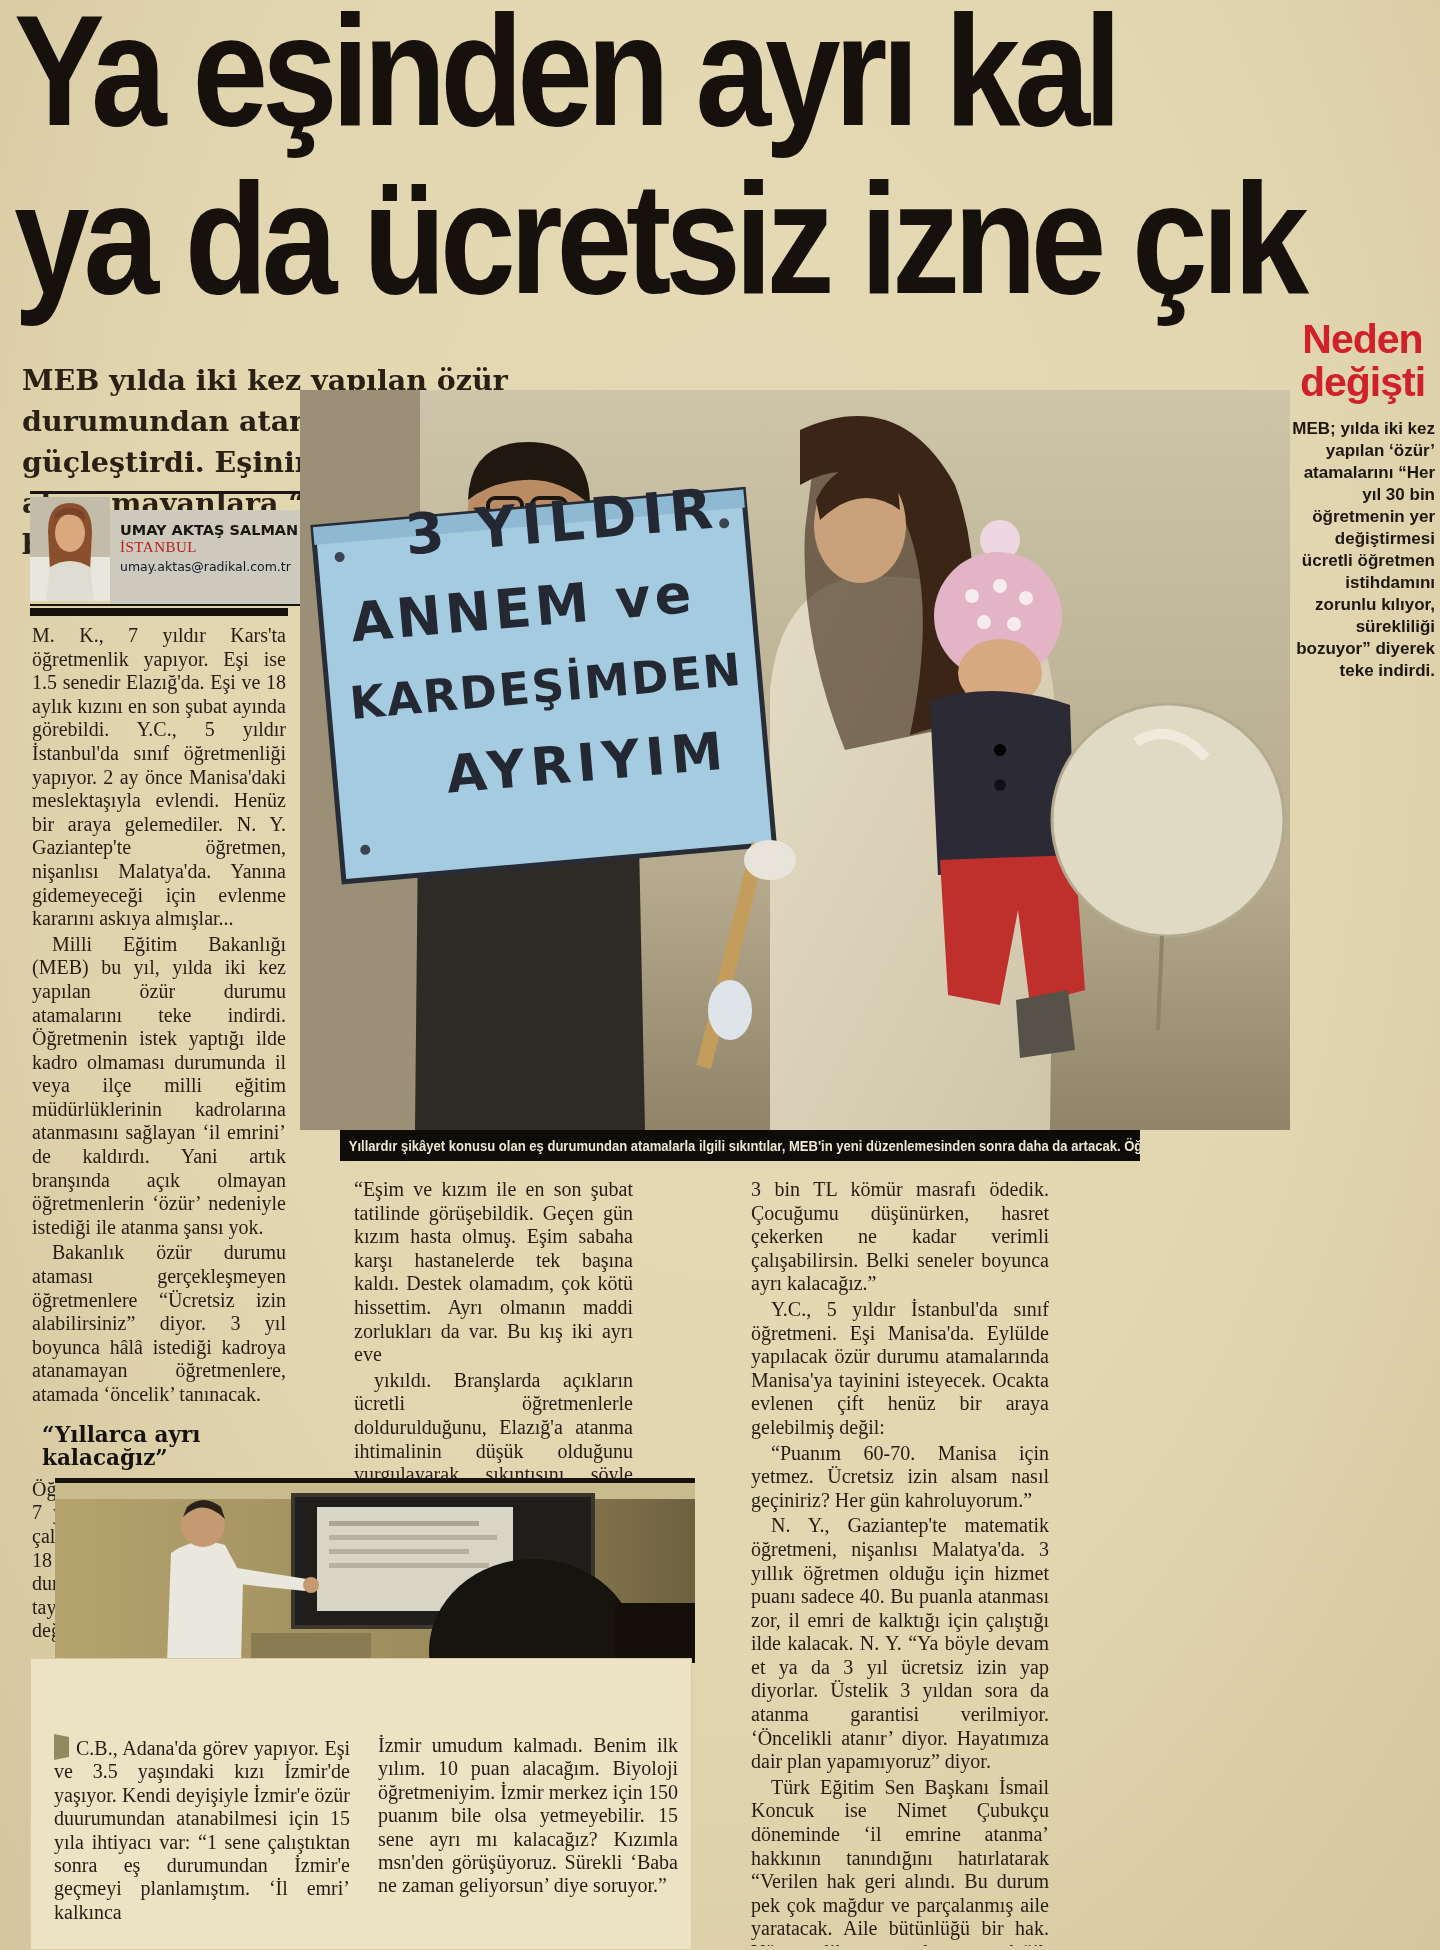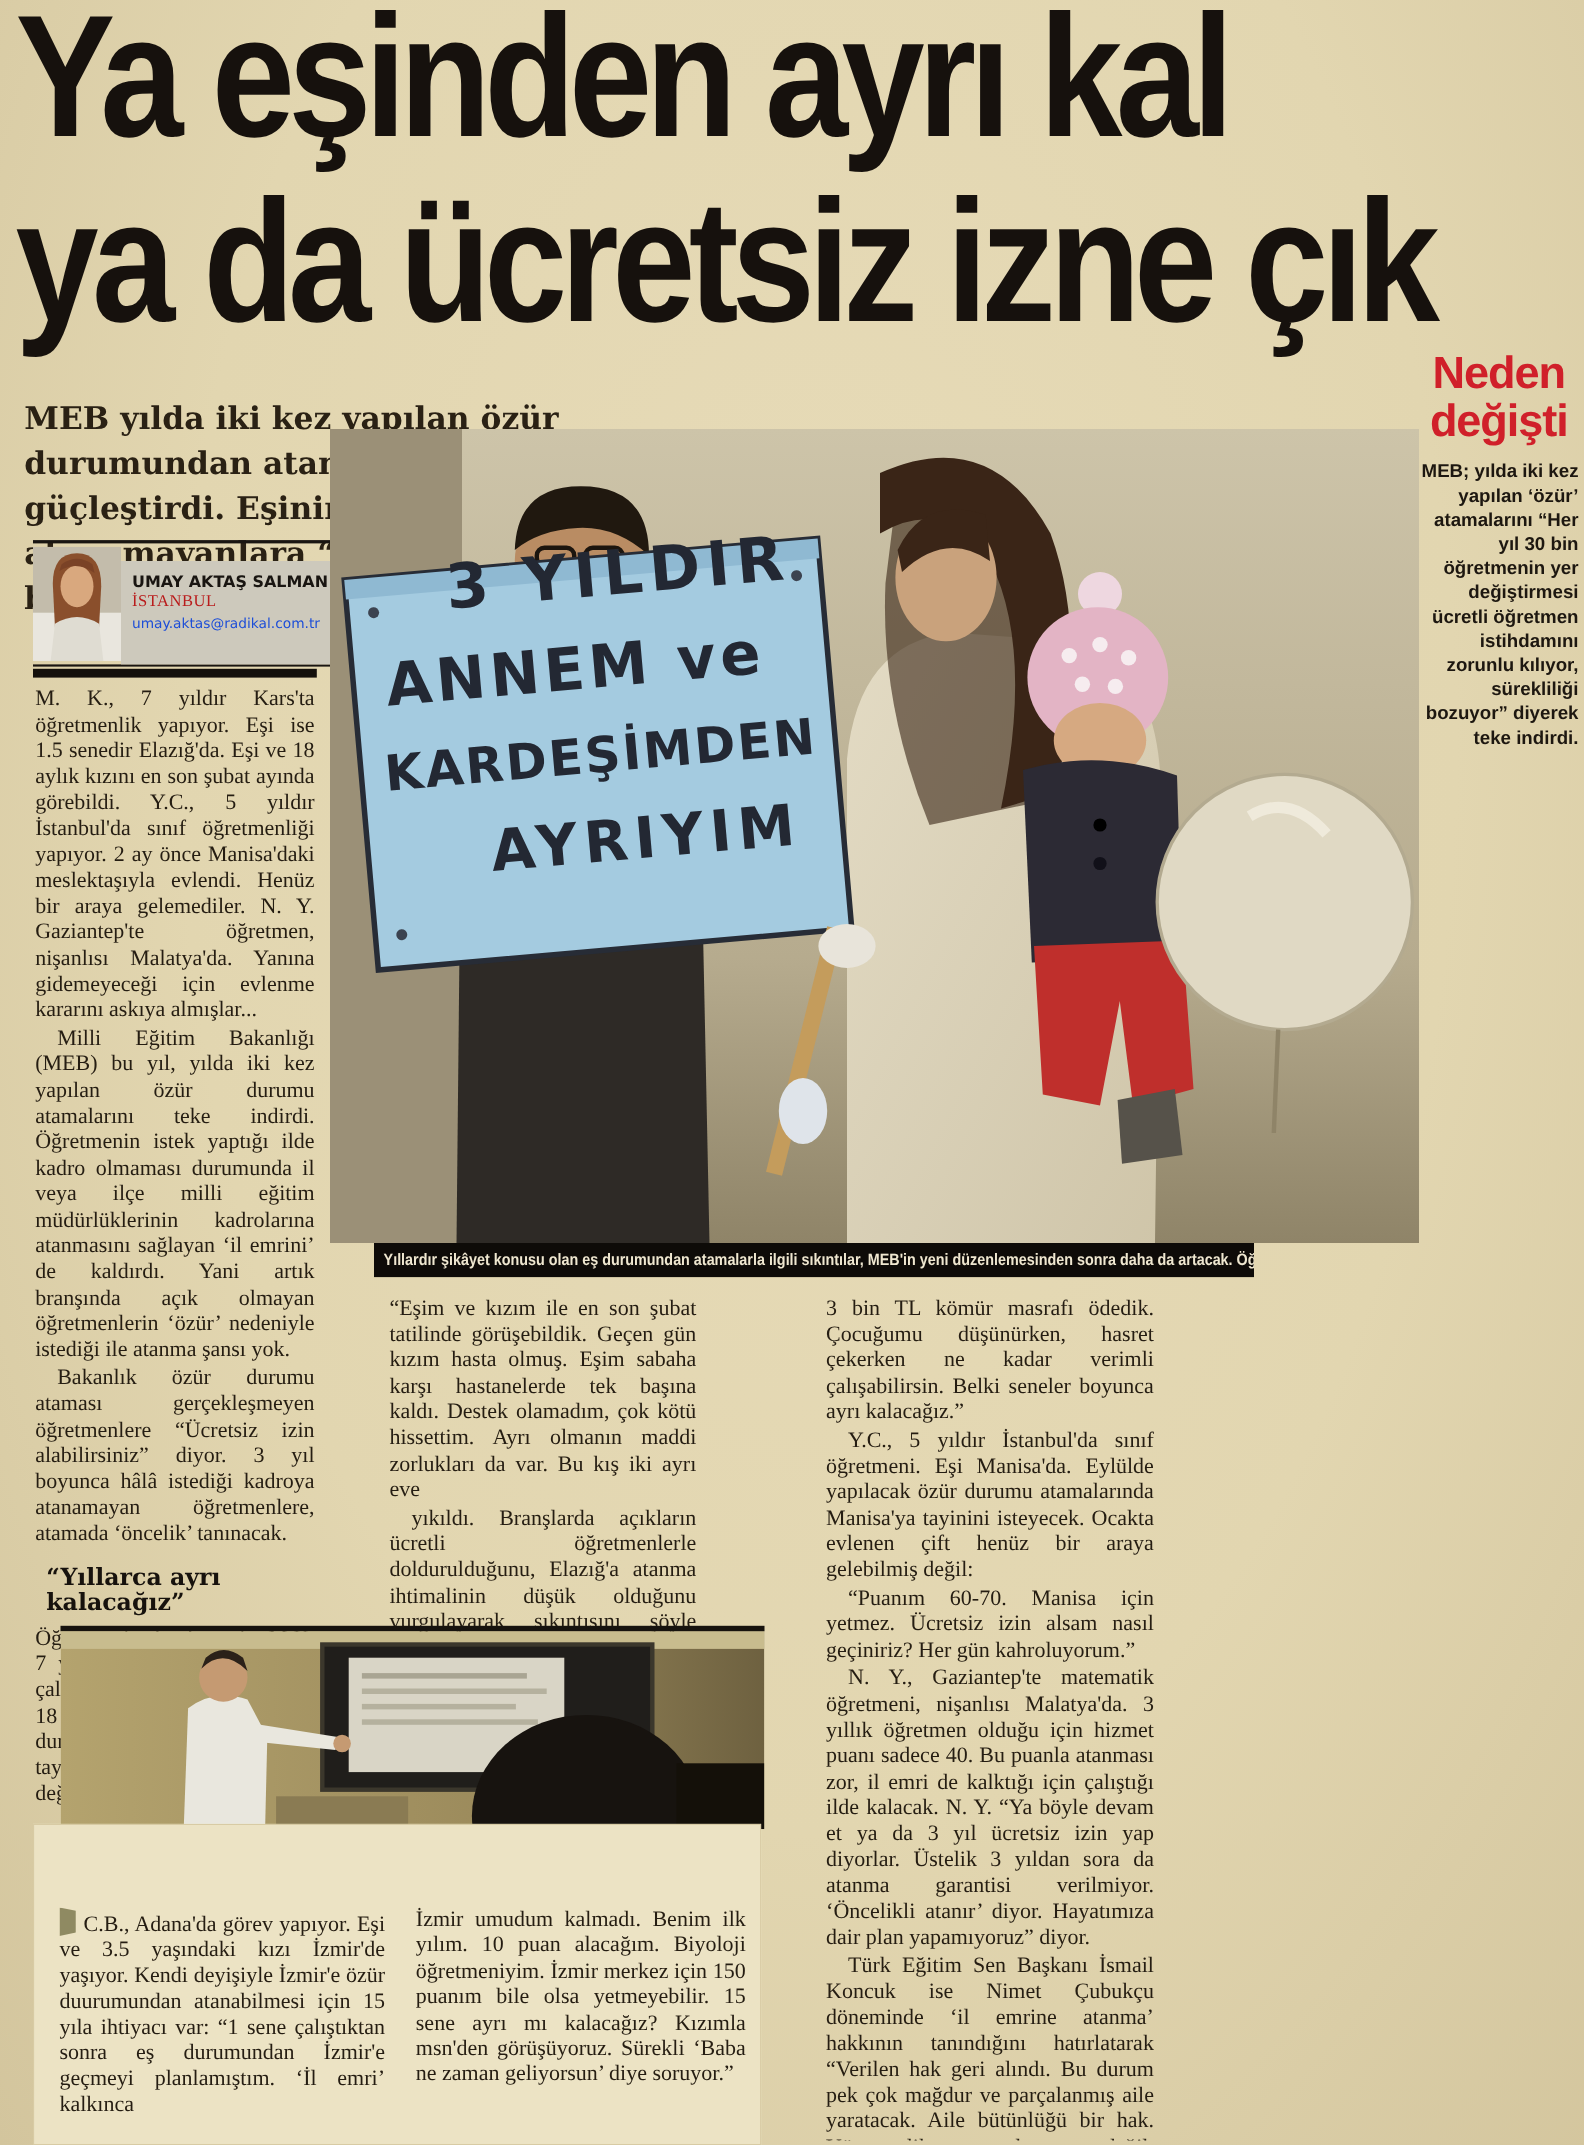--- a/index.html
+++ b/index.html
@@ -18,21 +18,21 @@
     font-family:"DejaVu Serif", serif;font-weight:700;
     font-size:28.5px;line-height:41px;color:#2a2114;}
   
   .byline{position:absolute;left:30px;top:491px;width:272px;height:110px;
     border-top:3px solid #191511;border-bottom:2px solid #191511;}
   .byline-photo{position:absolute;left:0;top:3px;width:80px;height:104px;}
   .byline-panel{position:absolute;left:80px;top:16px;right:0;bottom:0;background:#cdc9bc;}
   .byline-name{font-family:"DejaVu Sans", sans-serif;font-weight:700;font-size:14.5px;
     color:#191511;padding:12px 0 1px 10px;}
   .byline-loc{font-size:15px;letter-spacing:.5px;padding:0 0 3px 10px;color:#b91c1c;}
-  .byline-mail{font-family:"DejaVu Sans", sans-serif;font-size:12.5px;color:#1d4ed8;padding-left:10px;}
+  .byline-mail{font-family:"DejaVu Sans", sans-serif;font-size:12.5px;color:#0f172a;padding-left:10px;}
   .col1-rule{position:absolute;left:30px;top:608px;width:258px;height:8px;background:#14100c;}
   
   .bodycol{position:absolute;font-size:20px;line-height:23.6px;text-align:justify;color:#251d12;}
   .bodycol p{margin:2px;}
   .bodycol p + p{text-indent:20px;}
   #col1{left:30px;top:622px;width:258px;}
   #col2{left:352px;top:1176px;width:283px;}
   #col3{left:749px;top:1176px;width:302px;height:770px;overflow:hidden;}
   .crosshead{font-family:"DejaVu Serif", serif;font-weight:700;font-size:21.5px;
     margin:16px 0 8px 12px;color:#17120d;text-align:left;}

